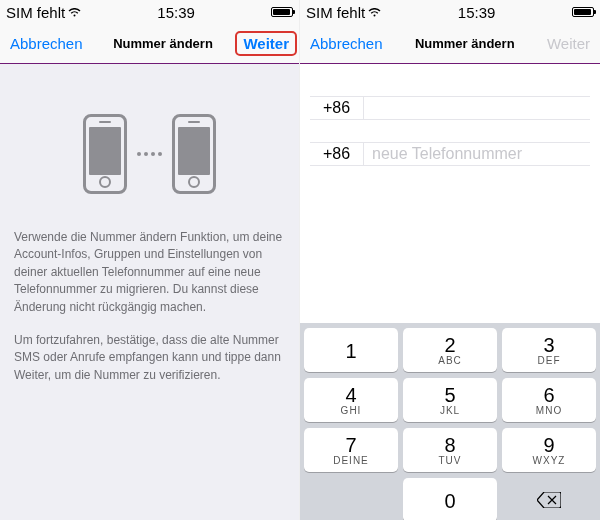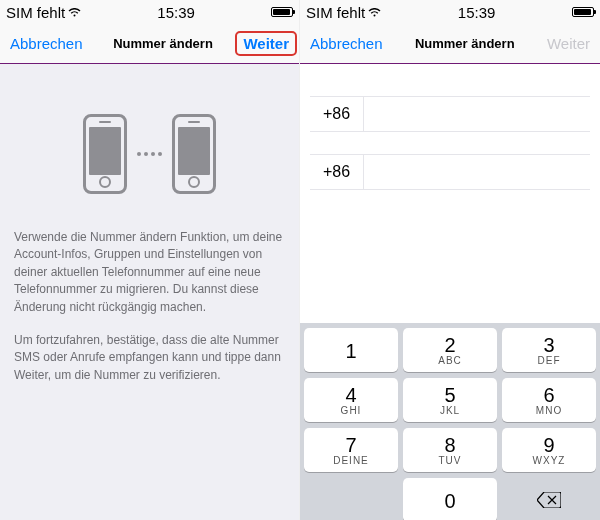--- a/index.html
+++ b/index.html
@@ -25,21 +25,21 @@
 .phone{width:44px;height:80px;border:3px solid #8e8e93;border-radius:8px;position:relative}
 .phone::before{content:"";position:absolute;top:4px;left:50%;transform:translateX(-50%);width:12px;height:2px;background:#8e8e93;border-radius:1px}
 .phone::after{content:"";position:absolute;bottom:3px;left:50%;transform:translateX(-50%);width:8px;height:8px;border:2px solid #8e8e93;border-radius:50%}
 .phone-screen{position:absolute;top:10px;bottom:16px;left:3px;right:3px;background:#8e8e93;border-radius:1px}
 .dots{display:flex;gap:3px}
 .dots span{width:4px;height:4px;background:#8e8e93;border-radius:50%}
 .para{margin-bottom:16px}
 .s2-body{height:462px;position:relative}
 .fieldblock{text-align:center;padding:0 10px}
 .fld-label{font-size:10px;color:#6e6e73;letter-spacing:0.3px;margin-bottom:8px}
-.fld-row{display:flex;align-items:flex-start;border-top:1px solid #e5e5ea;border-bottom:1px solid #e5e5ea;height:36px;background:#fff}
+.fld-row{display:flex;align-items:flex-start;border-top:1px solid #e5e5ea;border-bottom:1px solid #e5e5ea;height:24px;background:#fff}
 .cc{width:54px;text-align:center;font-size:16px;color:#000;border-right:1px solid #e5e5ea;height:100%;display:flex;align-items:center;justify-content:center}
 .ph-input{flex:1;height:100%;border:none;outline:none;font-size:16px;padding-left:8px;color:#000}
 .ph-input::placeholder{color:#c7c7cc}
 .cursor{display:inline-block;width:2px;height:22px;background:#3478f6;margin-left:6px;vertical-align:middle}
 .gap1{height:32px}
 .gap2{height:22px}
 .keyboard{position:absolute;bottom:0;left:0;right:0;background:#d2d5db;padding:5px 4px 4px}
 .krow{display:flex;gap:5px;margin-bottom:6px}
 .krow:last-child{margin-bottom:0}
 .key{flex:1;background:#fff;border-radius:5px;height:44px;display:flex;flex-direction:column;align-items:center;justify-content:center;box-shadow:0 1px 0 rgba(0,0,0,.25);font-size:20px}
@@ -118,20 +118,21 @@
     <div class="gap1"></div>
     <div class="fieldblock">
       <div class="fld-row">
         <div class="cc">+86</div>
       </div>
     </div>
     <div class="gap2"></div>
     <div class="fieldblock">
       <div class="fld-row">
         <div class="cc">+86</div>
+        <input class="ph-input" placeholder="neue Telefonnummer" style="">
       </div>
     </div>
 
     <div class="keyboard">
       <div class="krow">
         <div class="key">
               <span>1</span>
               <span class="sub"></span>
             </div>
         <div class="key">

